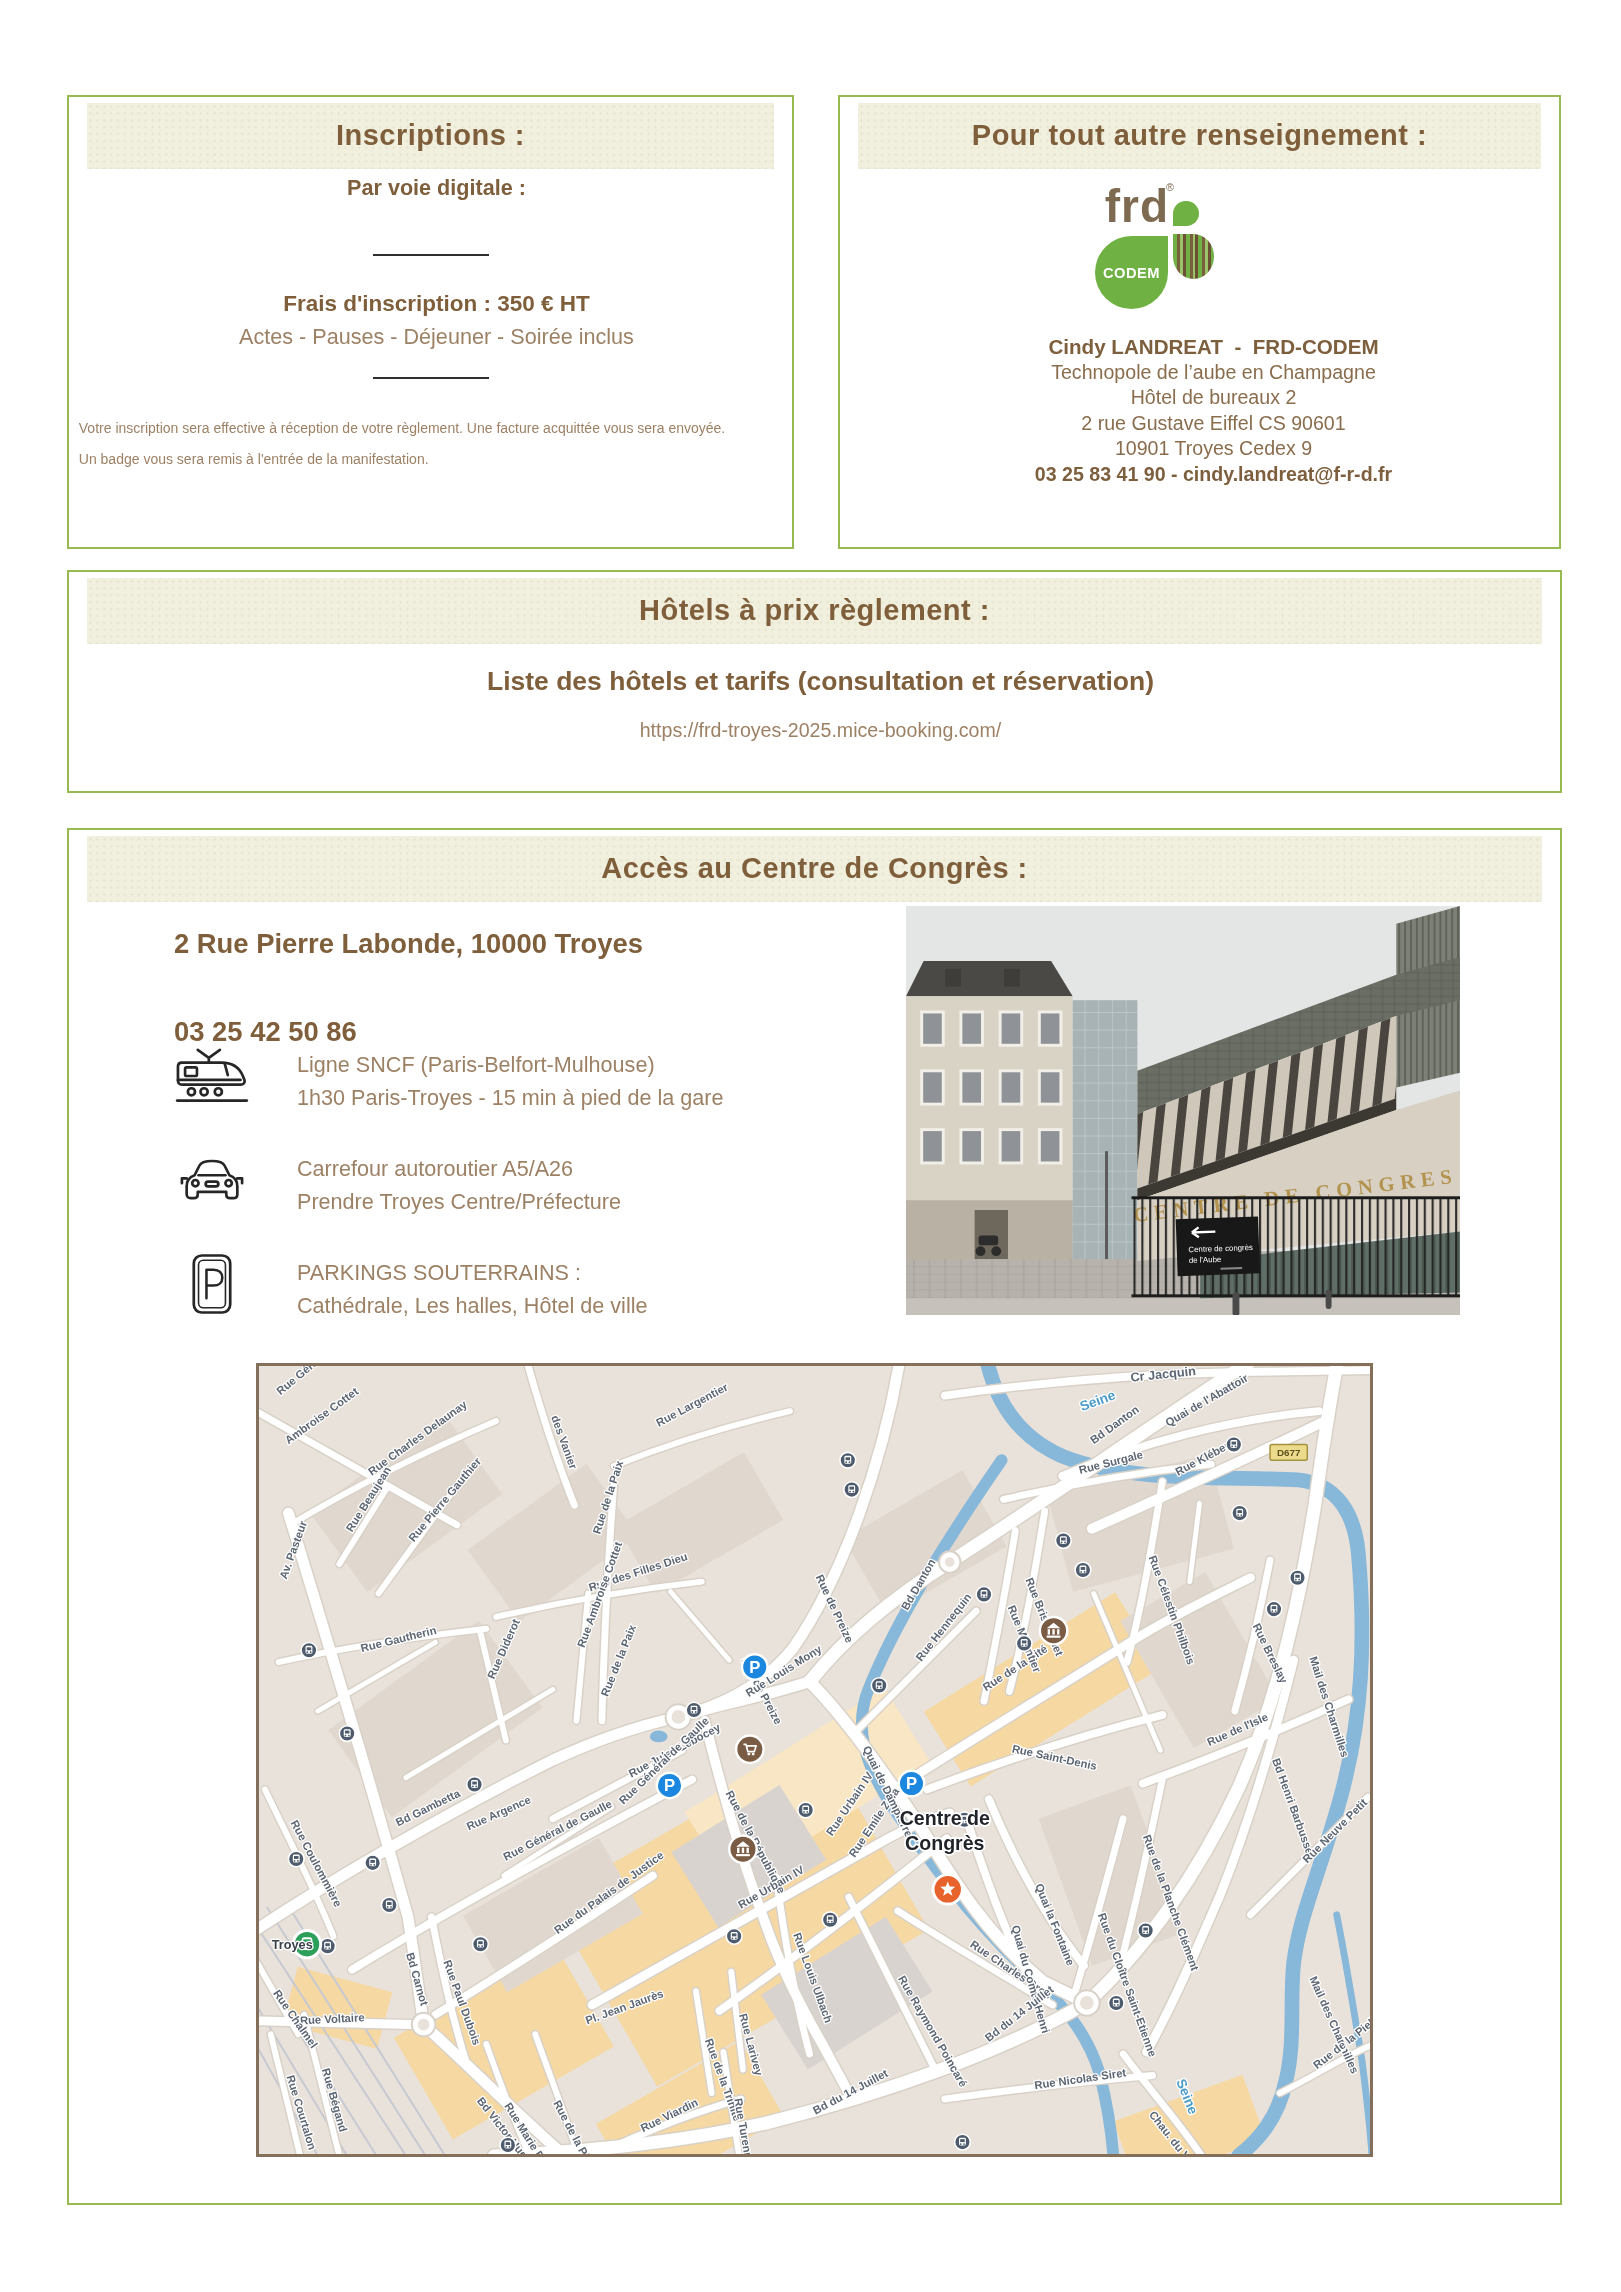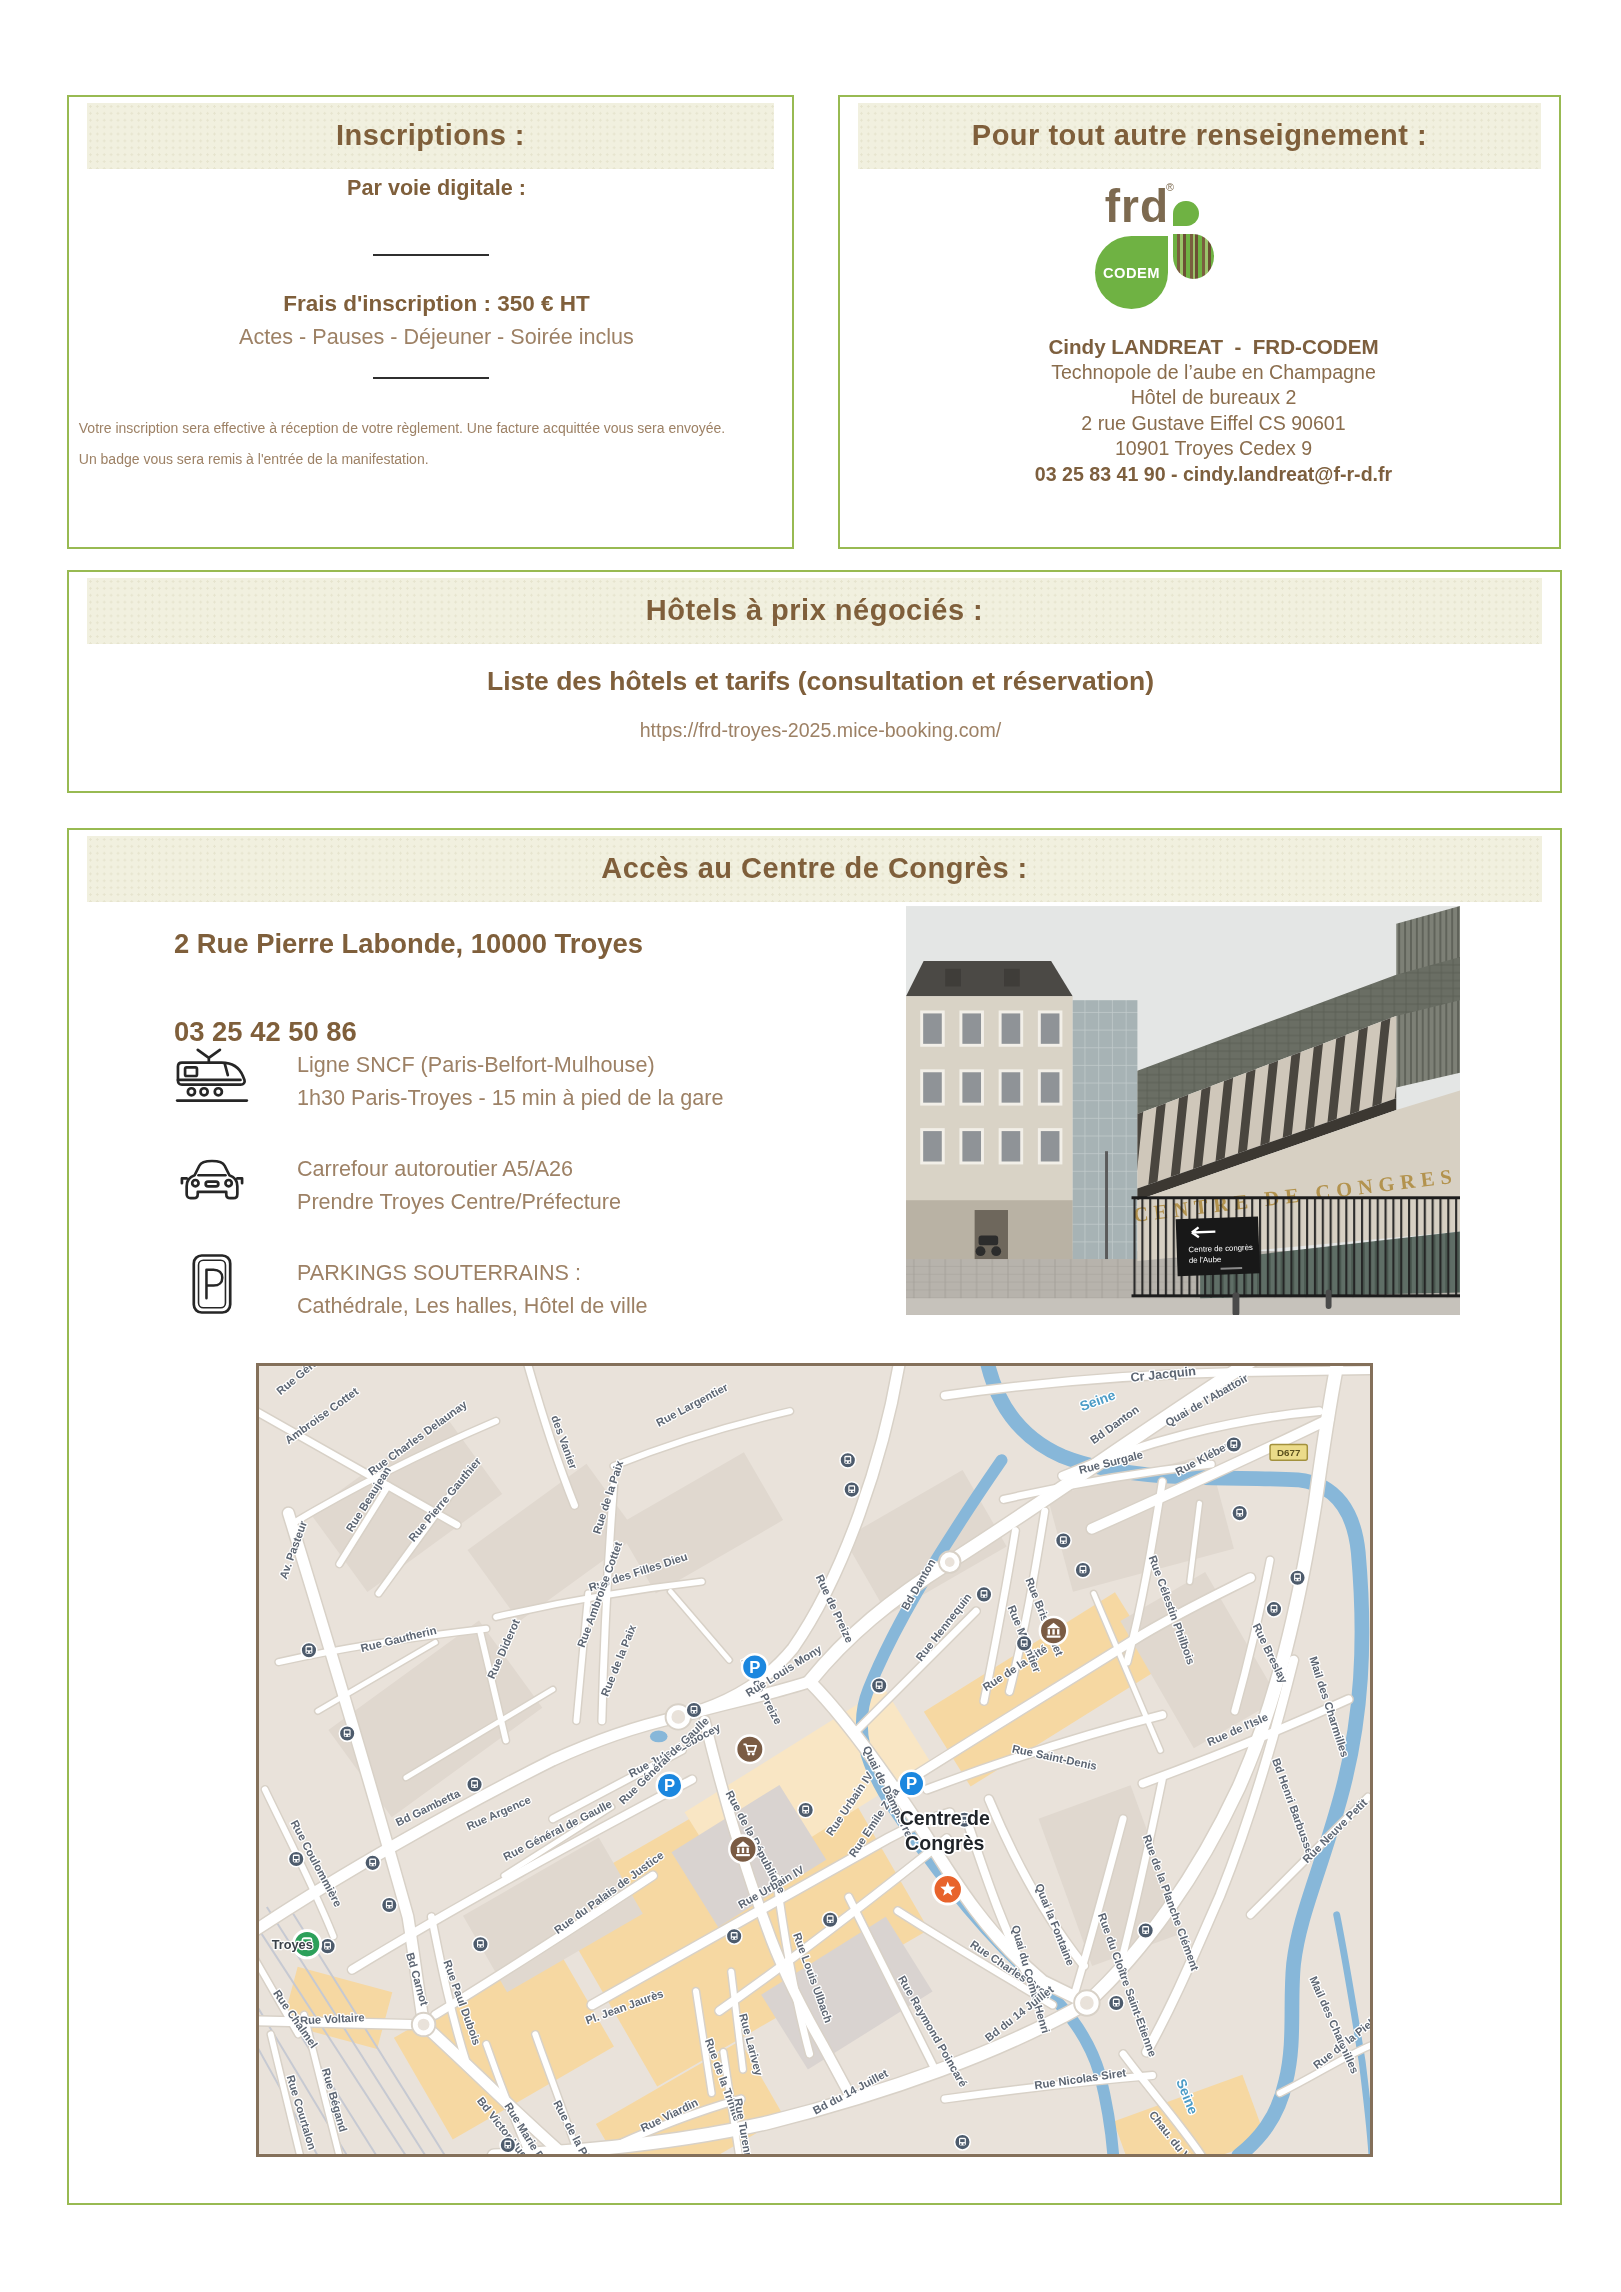--- a/index.html
+++ b/index.html
@@ -84,21 +84,21 @@
       <div>Technopole de l’aube en Champagne</div>
       <div>Hôtel de bureaux 2</div>
       <div>2 rue Gustave Eiffel CS 90601</div>
       <div>10901 Troyes Cedex 9</div>
       <div class="contact-phone">03 25 83 41 90 - cindy.landreat@f-r-d.fr</div>
     </div>
   </div>
 
   <div class="box" style="left:67px;top:570px;width:1495px;height:223px;">
     <div class="band">
-      <span class="band-title">Hôtels à prix négociés :</span>
+      <span class="band-title">Hôtels à prix règlement :</span>
     </div>
     <div class="ctr bold-brown" style="top:94px;font-size:26.5px;">Liste des hôtels et tarifs (consultation et réservation)</div>
     <div class="ctr lt-brown" style="top:147px;font-size:19.6px;">https://frd-troyes-2025.mice-booking.com/</div>
   </div>
 
   <div class="box" style="left:67px;top:828px;width:1495px;height:1377px;">
     <div class="band">
       <span class="band-title">Accès au Centre de Congrès :</span>
     </div>
     <div class="addr" style="top:98px;">2 Rue Pierre Labonde, 10000 Troyes</div>

